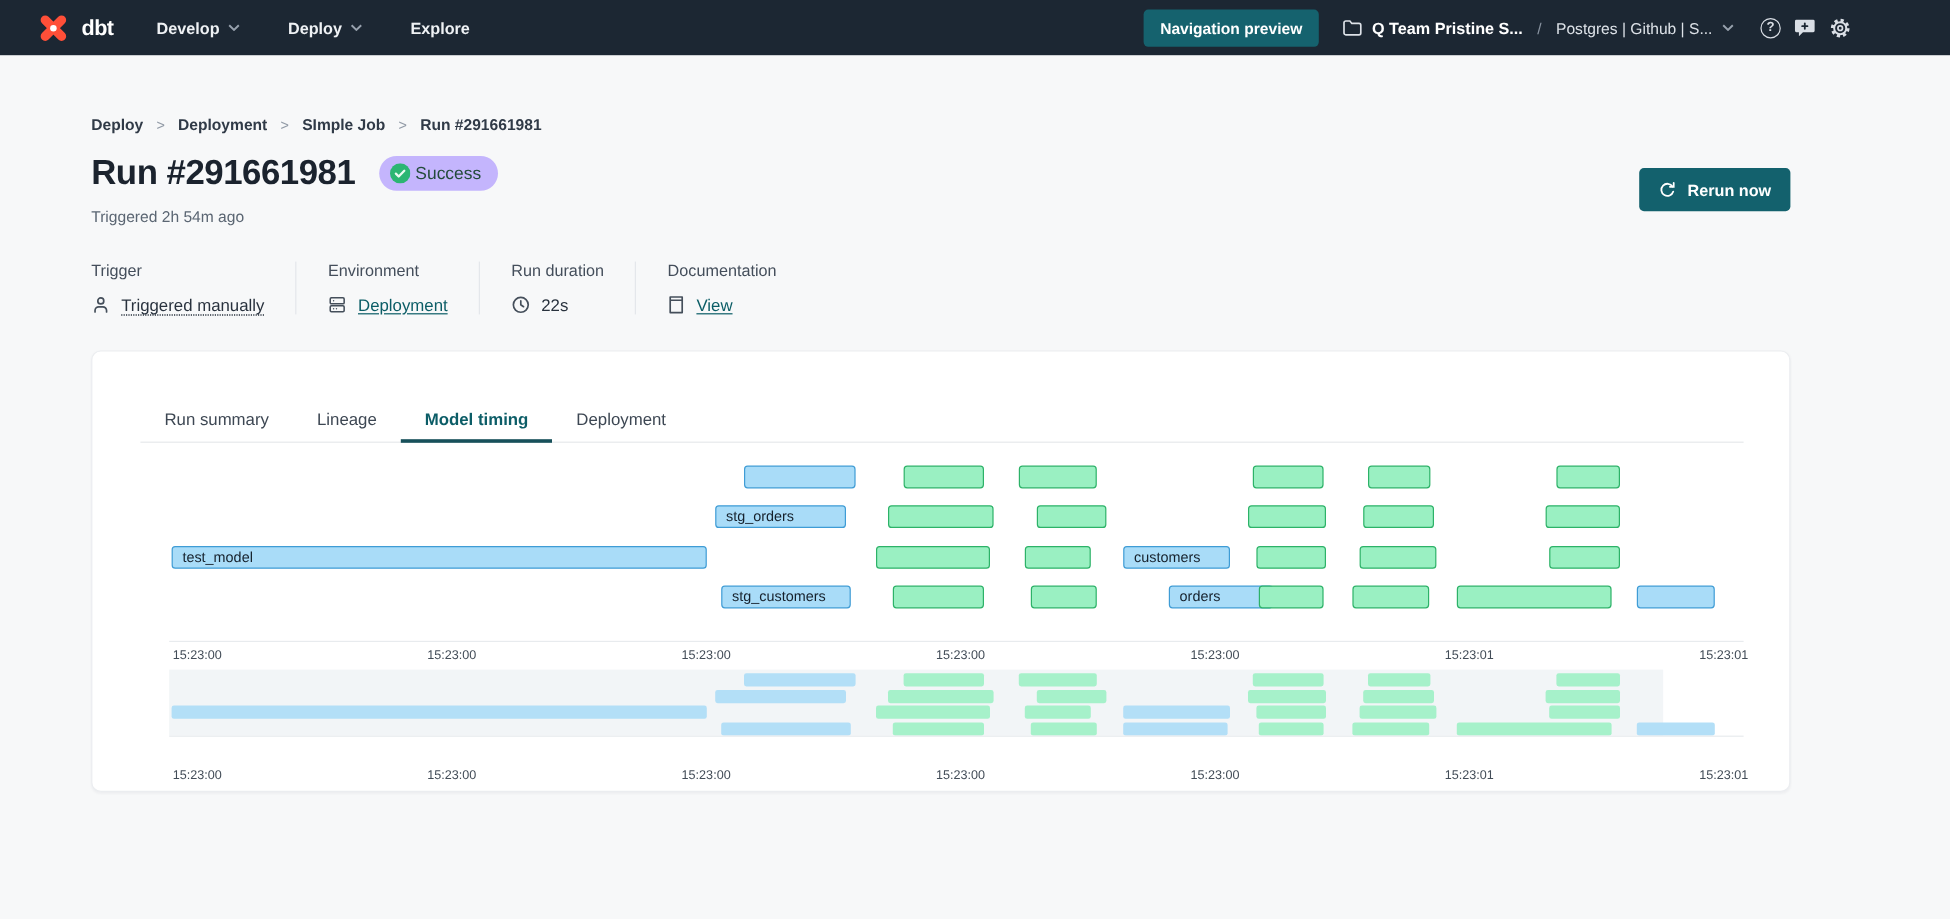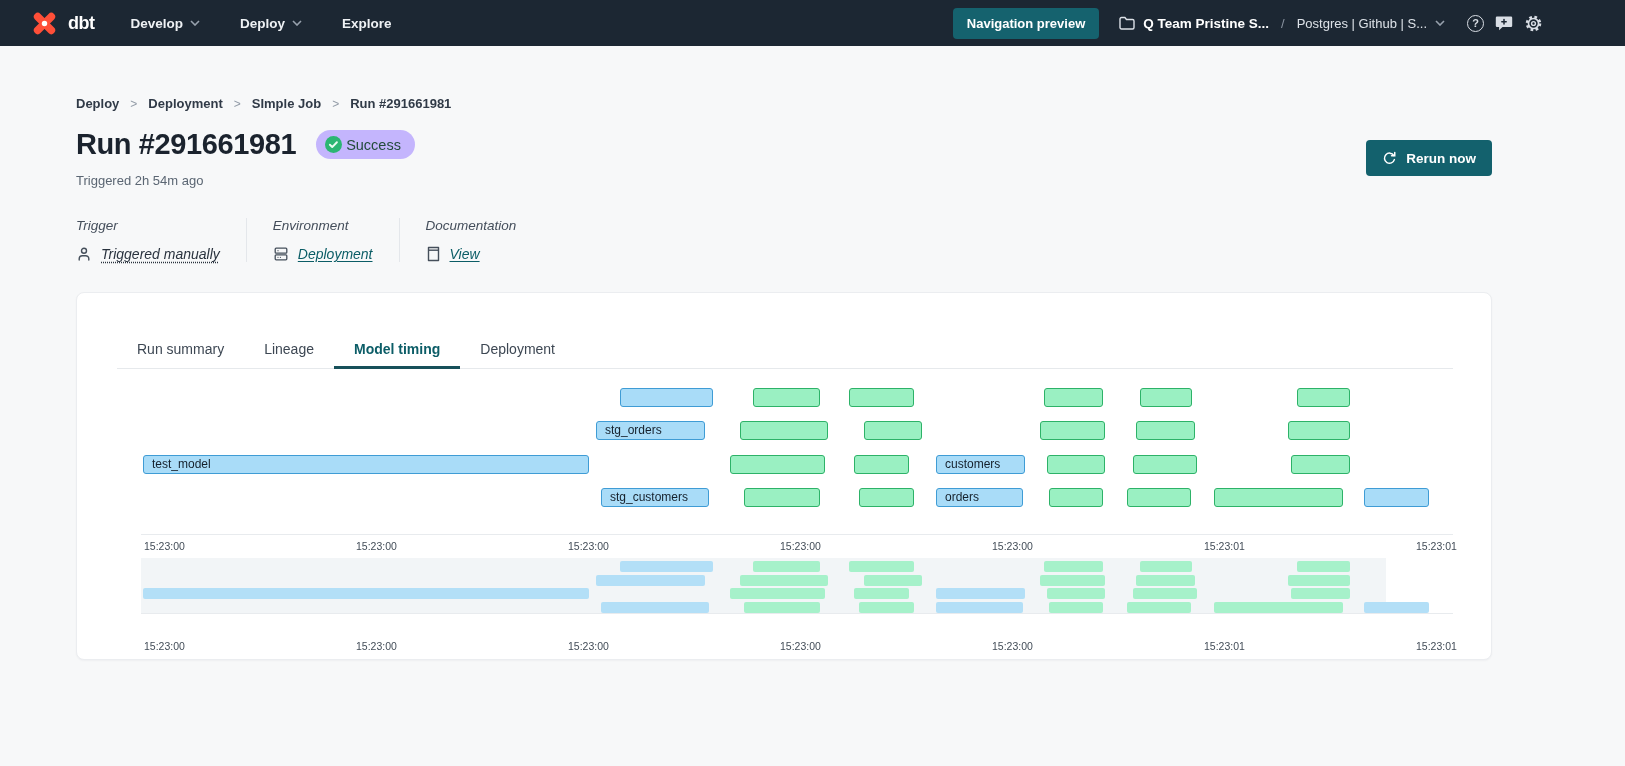--- a/index.html
+++ b/index.html
@@ -37,21 +37,21 @@
   .title-row { position:absolute; top:128px; left:76px; display:flex; align-items:center; gap:20px; }
   .page-title { font-size:29px; font-weight:700; color:#1b232e; letter-spacing:-0.4px; }
   .status-pill { display:flex; align-items:center; gap:4px; background:#c4b5fd;
     border-radius:16px; padding:6px 14px 6px 9px; font-size:14.5px; color:#234b3b; }
   .rerun-btn { position:absolute; top:140px; right:133px; height:36px; background:#13616d;
     color:#fff; border:none; border-radius:4px; font-family:inherit; font-size:13.5px;
     font-weight:700; display:flex; align-items:center; gap:9px; padding:0 16px; cursor:pointer; }
   .triggered { position:absolute; top:173px; left:76px; font-size:13px; color:#5b6673; }
 
   
-  .meta-row { position:absolute; top:218px; left:76px; display:flex;font-style:italic; }
+  .meta-row { position:absolute; top:218px; left:76px; display:flex; }
   .meta-col { padding:0 26px; }
   .meta-col:first-child { padding-left:0; }
   .meta-col + .meta-col { border-left:1px solid #e4e7eb; }
   .meta-label { font-size:13.5px; color:#444e5b; margin-bottom:13px; }
   .meta-value { display:flex; align-items:center; gap:9px; font-size:14px; color:#29323e; }
   .meta-dotted { text-decoration:underline dotted; text-underline-offset:3px; }
   .meta-link { color:#0b5d66; text-decoration:underline; text-underline-offset:2px; cursor:pointer; }
   .code-glyph { font-size:11px; font-weight:700; color:#3f4956; letter-spacing:-1px; }
 
   
@@ -220,20 +220,32 @@
             <rect x="2.2" y="8.8" width="11.6" height="5" rx="1"></rect>
             <circle cx="5" cy="4.7" r="0.6" fill="#454f5b" stroke="none"></circle>
             <circle cx="5" cy="11.3" r="0.6" fill="#454f5b" stroke="none"></circle>
             <circle cx="7.4" cy="11.3" r="0.6" fill="#454f5b" stroke="none"></circle>
           </svg>
         </span>
         <span class="meta-link">Deployment</span>
       </div>
     </div>
     <div class="meta-col">
+      <div class="meta-label">Run duration</div>
+      <div class="meta-value">
+        <span style="display:flex;">
+          <svg width="16" height="16" viewBox="0 0 16 16" fill="none" stroke="#454f5b" stroke-width="1.4" stroke-linecap="round">
+            <circle cx="8" cy="8" r="6.2"></circle>
+            <path d="M8 4.8 V8 l2.3 1.6"></path>
+          </svg>
+        </span>
+        <span>22s</span>
+      </div>
+    </div>
+    <div class="meta-col">
       <div class="meta-label">Documentation</div>
       <div class="meta-value">
         <span style="display:flex;">
           <svg width="15" height="16" viewBox="0 0 14 16" fill="none" stroke="#454f5b" stroke-width="1.4" stroke-linejoin="round">
             <path d="M2 1.5 h10 v13 H2 z"></path>
             <path d="M2 4.2 h10"></path>
           </svg>
         </span>
         <span class="meta-link">View</span>
       </div>
@@ -272,21 +284,21 @@
           <span class="bar-label">customers</span>
         </div>
         <div class="bar green" style="left: 906px; width: 58px; top: 71px;"></div>
         <div class="bar green" style="left: 992px; width: 64px; top: 71px;"></div>
         <div class="bar green" style="left: 1150px; width: 59px; top: 71px;"></div>
         <div class="bar blue" style="left: 460px; width: 108px; top: 104px;">
           <span class="bar-label">stg_customers</span>
         </div>
         <div class="bar green" style="left: 603px; width: 76px; top: 104px;"></div>
         <div class="bar green" style="left: 718px; width: 55px; top: 104px;"></div>
-        <div class="bar blue" style="left: 795px; width: 87px; top: 104px;">
+        <div class="bar blue" style="left: 833px; width: 87px; top: 104px;">
           <span class="bar-label">orders</span>
         </div>
         <div class="bar green" style="left: 908px; width: 54px; top: 104px;"></div>
         <div class="bar green" style="left: 986px; width: 64px; top: 104px;"></div>
         <div class="bar green" style="left: 1073px; width: 129px; top: 104px;"></div>
         <div class="bar blue" style="left: 1223px; width: 65px; top: 104px;"></div>
       </div>
 
     <div class="axis-line axis-main"></div>
     <div class="ticks ticks-main">

